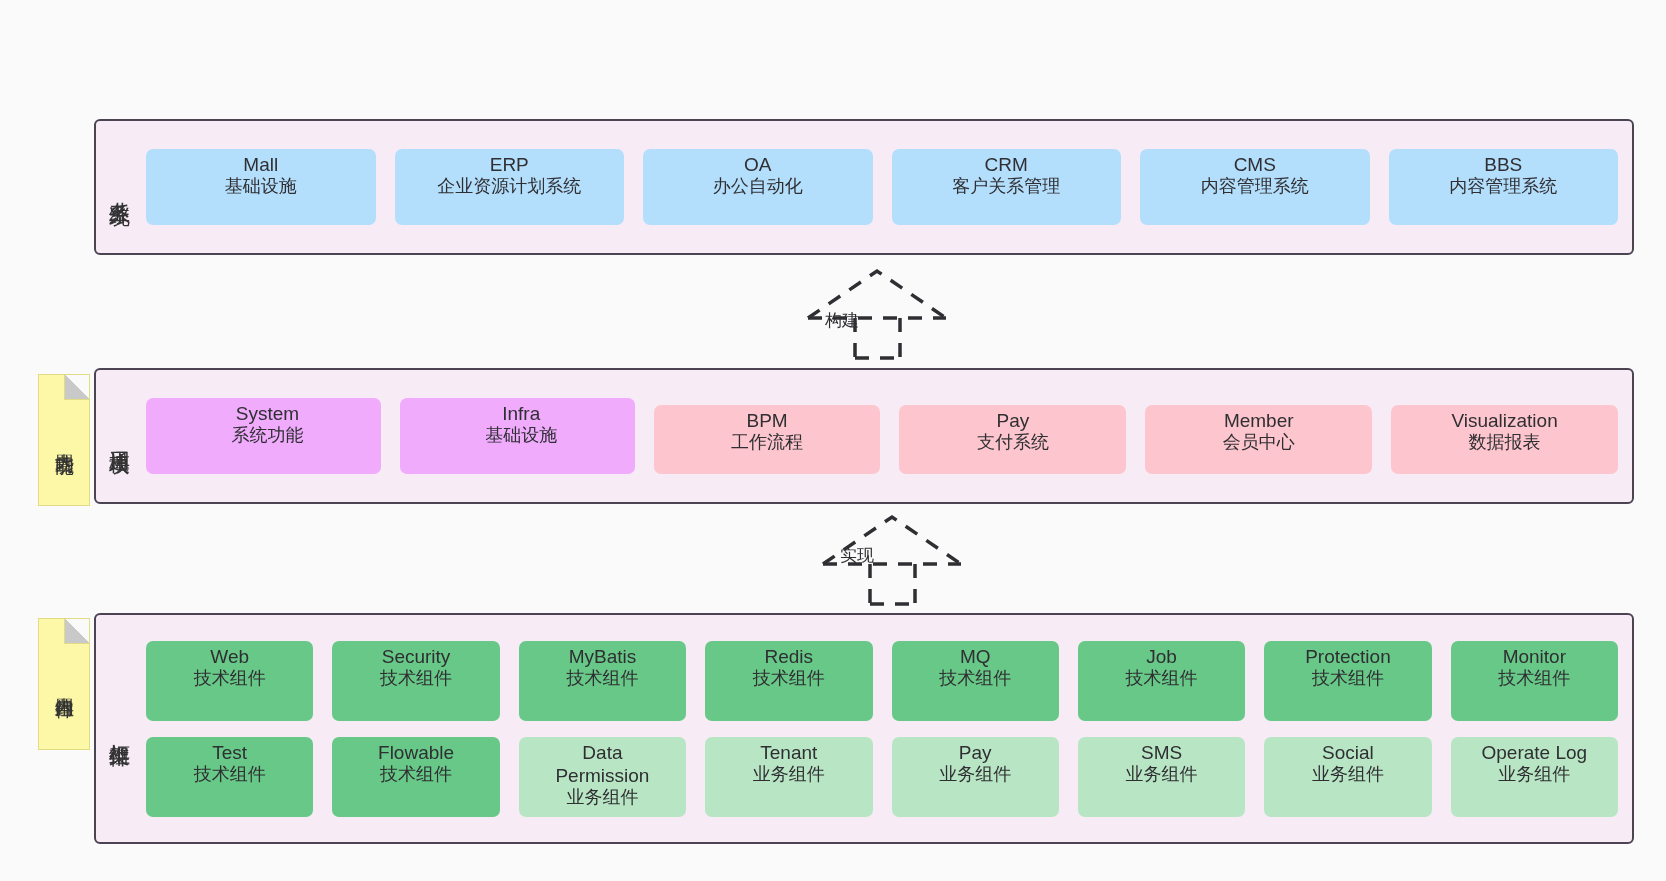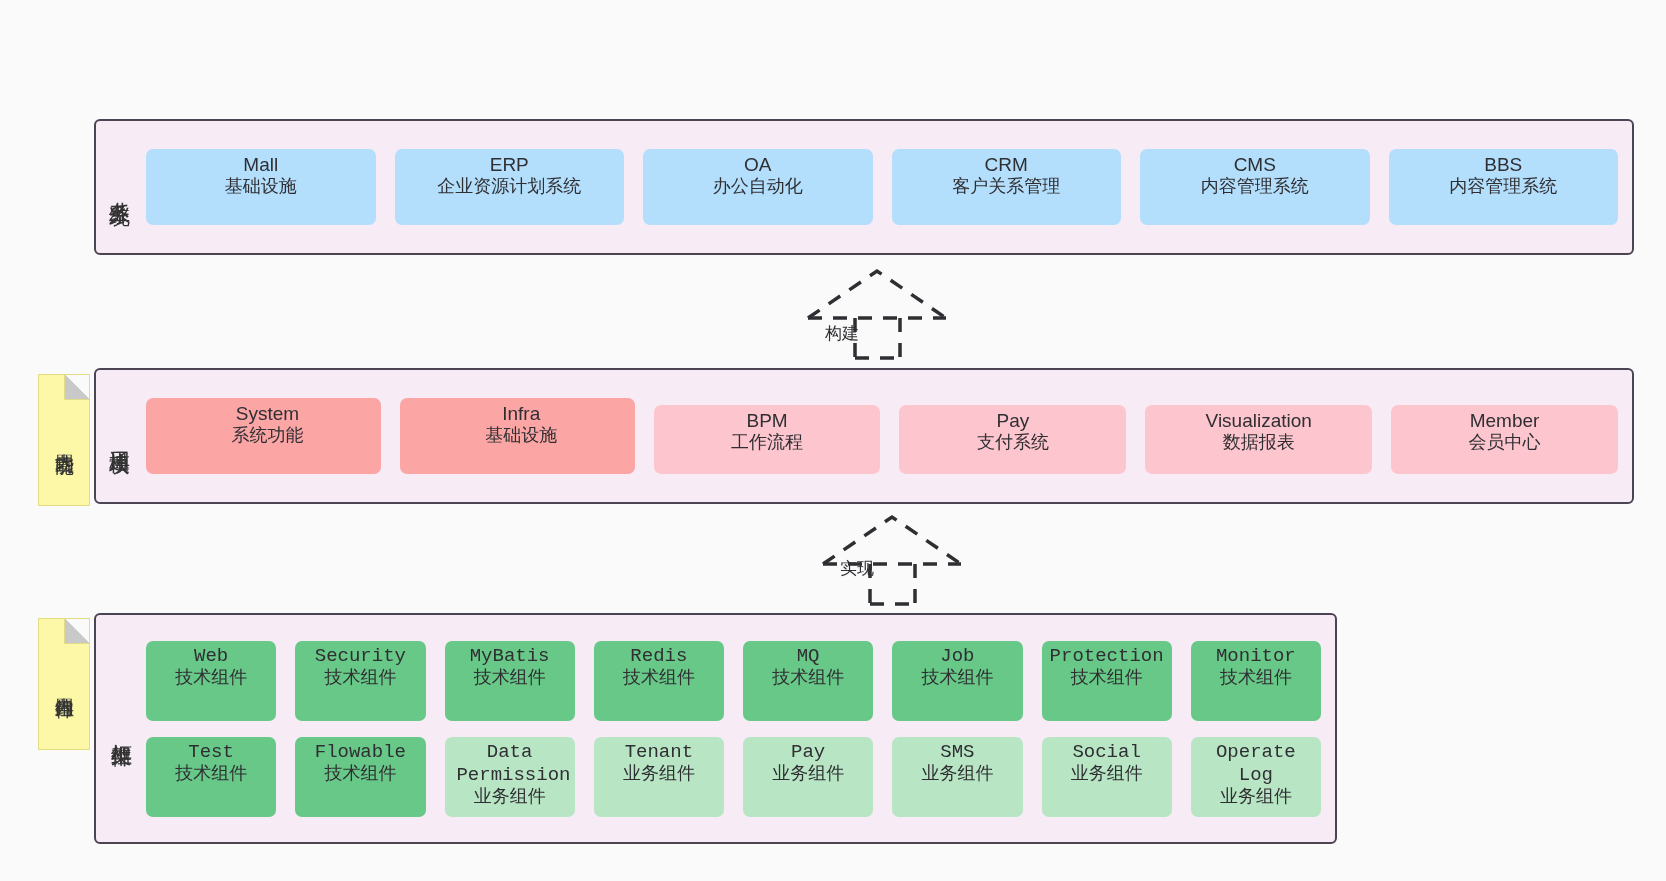--- a/index.html
+++ b/index.html
@@ -67,21 +67,21 @@
     color: #2f2f33;
     line-height: 1.22;
     padding: 4px 6px;
     user-select: none;
   }
   .card .t1 { font-size: 19px; }
   .card .t2 { font-size: 18px; }
 
   
   .c-blue        { background: #b4dffc; }
-  .c-red         { background: #fca5a5; padding-left: 14px; }
+  .c-red         { background: #f0abfc; padding-left: 14px; }
   .c-pink        { background: #fdc6ce; margin-top: 7px; }
   .c-green       { background: #67c887; }
   .c-lightgreen  { background: #b8e6c4; }
 
   
   .note {
     position: absolute;
     background: #fcf8a8;
     border: 1px solid #e2dc86;
     display: flex;
@@ -111,21 +111,20 @@
     pointer-events: none;
   }
   .gen-arrow svg { display: block; overflow: visible; }
   .gen-label {
     position: absolute;
     font-size: 17px;
     color: #2f2f33;
     background: transparent;
     white-space: nowrap;
     user-select: none;
-    margin-top: 13px;
   }
 </style>
 </head>
 <body>
 
 <div id="canvas">
 
   <div class="layer" style="left:94px; top:119px; width:1540px; height:136px;">
     <div class="layer-label">业务系统</div>
     <div class="layer-body">
@@ -187,47 +186,47 @@
         </div>
         <div class="card c-pink">
           <span class="t1">BPM</span>
           <span class="t2">工作流程</span>
         </div>
         <div class="card c-pink">
           <span class="t1">Pay</span>
           <span class="t2">支付系统</span>
         </div>
         <div class="card c-pink">
+          <span class="t1">Member</span>
+          <span class="t2">会员中心</span>
+        </div>
+        <div class="card c-pink">
           <span class="t1">Visualization</span>
           <span class="t2">数据报表</span>
-        </div>
-        <div class="card c-pink">
-          <span class="t1">Member</span>
-          <span class="t2">会员中心</span>
         </div>
       </div>
     </div>
   </div>
 
   <div class="gen-arrow" style="left:810px; top:508px; width:170px; height:98px;">
     <svg width="170" height="98" viewBox="0 0 170 98">
       <path d="M 13 56 L 82 9 L 151 56" fill="none" stroke="#2f2f33" stroke-width="3.5" stroke-dasharray="14,11" stroke-linecap="butt"></path>
       <path d="M 13 56 L 151 56" fill="none" stroke="#2f2f33" stroke-width="3.5" stroke-dasharray="14,11" stroke-linecap="butt"></path>
       <path d="M 60 56 L 60 98" fill="none" stroke="#2f2f33" stroke-width="3.5" stroke-dasharray="14,11" stroke-linecap="butt"></path>
       <path d="M 105 56 L 105 98" fill="none" stroke="#2f2f33" stroke-width="3.5" stroke-dasharray="14,11" stroke-linecap="butt"></path>
       <path d="M 60 96 L 105 96" fill="none" stroke="#2f2f33" stroke-width="3.5" stroke-dasharray="14,11" stroke-linecap="butt"></path>
     </svg>
     <span class="gen-label" style="left:30px; top:36px;">实现</span>
   </div>
 
   <div class="note" style="left:38px; top:618px; width:52px; height:132px;">
     <span>内置组件</span>
   </div>
 
-  <div class="layer" style="left:94px; top:613px; width:1243px; height:231px;font-family:Liberation Mono, monospace;">
+  <div class="layer" style="left:94px; top:613px; width:1540px; height:231px;">
     <div class="layer-label">框架组件</div>
     <div class="layer-body">
 
       <div class="card-row" style="height:80px;">
         <div class="card c-green">
           <span class="t1">Web</span>
           <span class="t2">技术组件</span>
         </div>
         <div class="card c-green">
           <span class="t1">Security</span>

